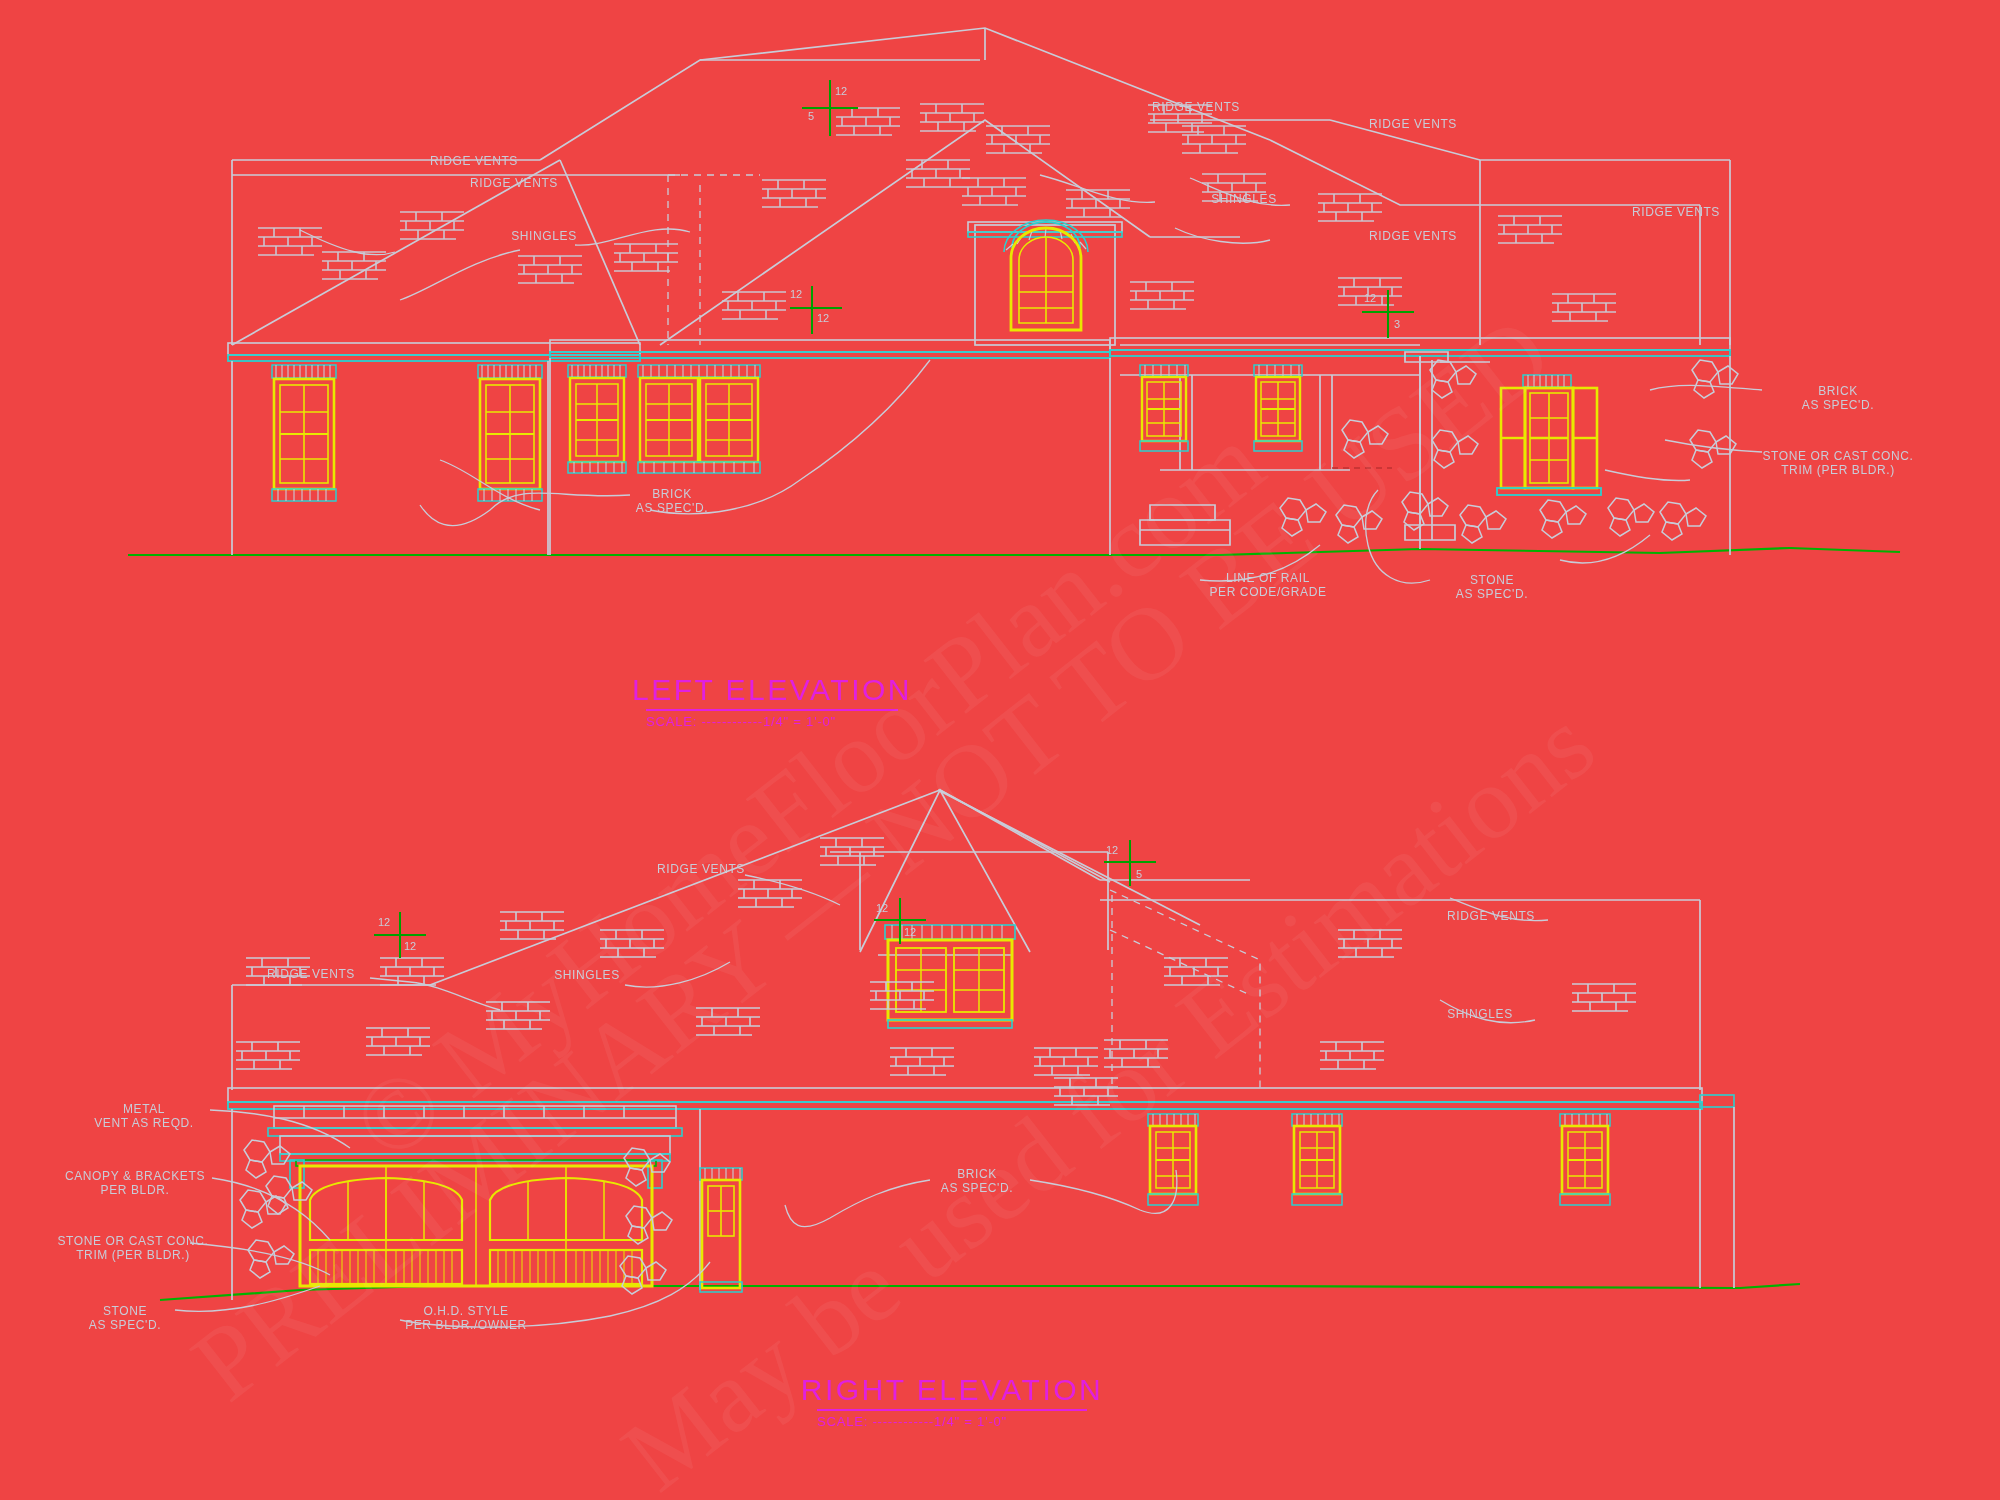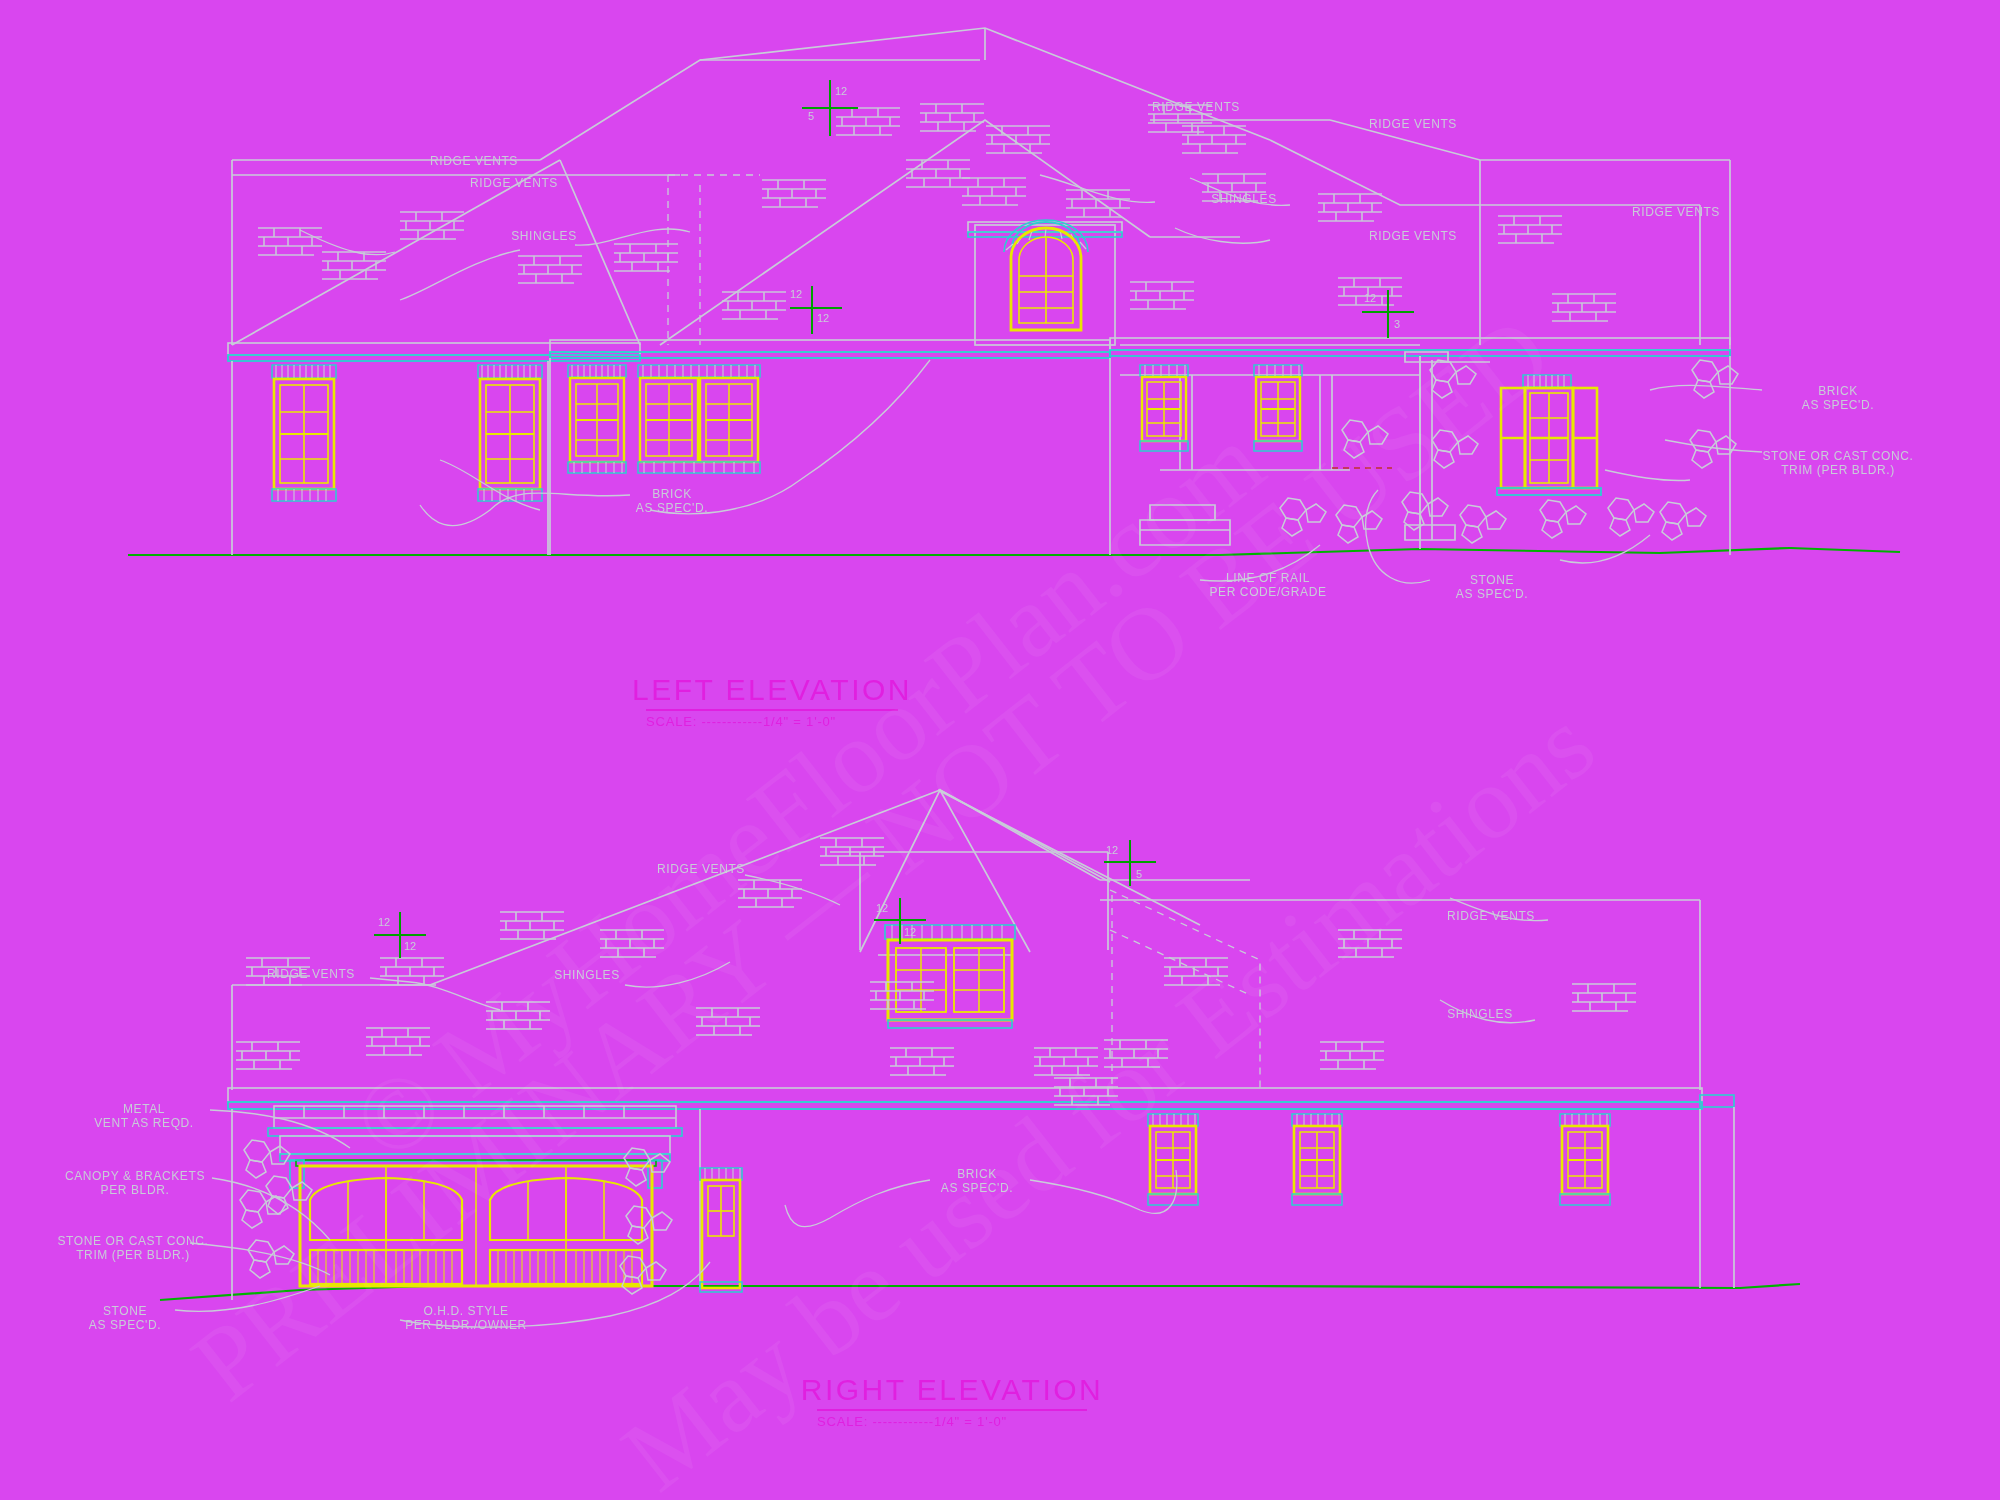--- a/index.html
+++ b/index.html
@@ -1,20 +1,20 @@
 <!DOCTYPE html>
 <html><head>
 <meta charset="utf-8">
 <title>Elevations</title>
 <style>
   html,body{margin:0;padding:0;background:#20243c;}
   body{font-family:"Liberation Sans",sans-serif;}
   #sheet{
     position:relative;width:2000px;height:1500px;
-    background:#d946ef;overflow:hidden;
+    background:#ef4444;overflow:hidden;
   }
   svg#dwg{position:absolute;left:0;top:0;width:2000px;height:1500px;}
   .wm{
     position:absolute;left:0;top:0;width:2000px;height:1500px;
     pointer-events:none;overflow:hidden;
   }
   .wm span{
     position:absolute;
     font-family:"Liberation Serif",serif;
     color:#ffffff;opacity:0.055;

